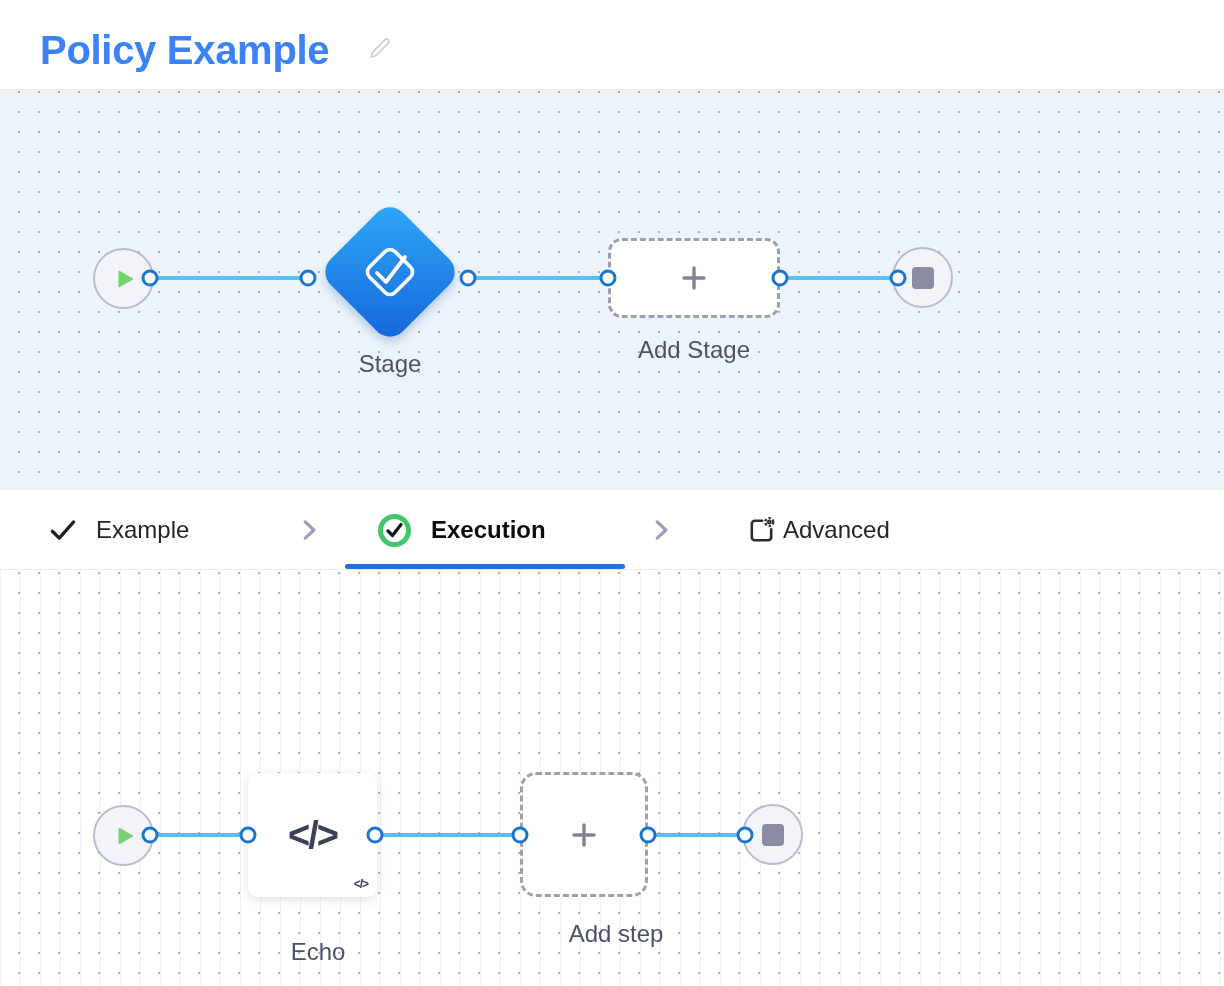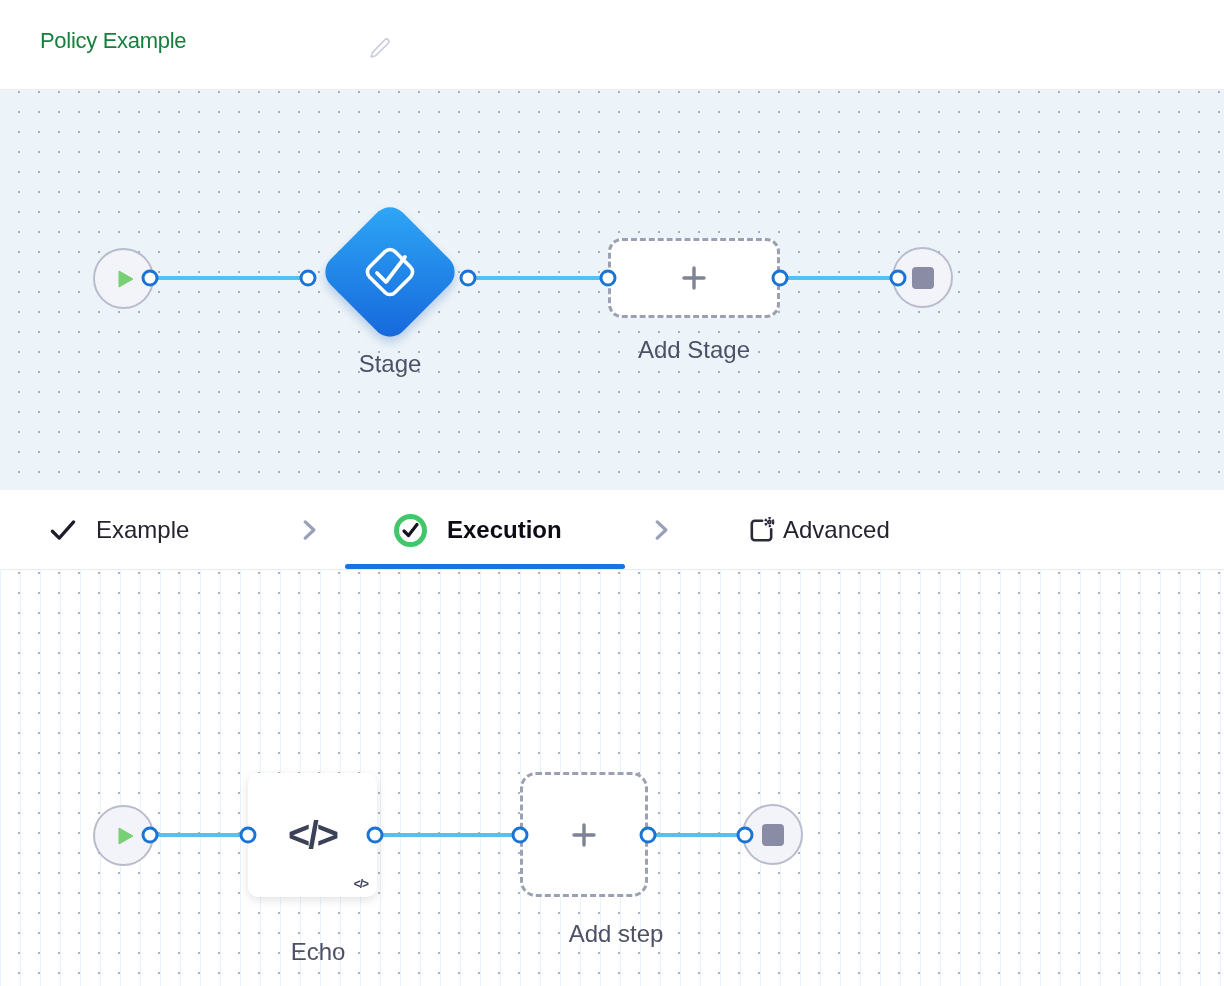--- a/index.html
+++ b/index.html
@@ -2,22 +2,22 @@
 <html><head>
 <meta charset="utf-8">
 <style>
   * { margin:0; padding:0; box-sizing:border-box; }
   html,body { width:1224px; height:986px; overflow:hidden; background:#fff;
               font-family:"Liberation Sans", sans-serif; }
 
   
   .header { position:relative; width:1224px; height:90px; background:#fff;
             border-bottom:1px solid #E9ECF1; }
-  .page-title { position:absolute; left:40px; top:28px; font-size:22px; font-weight:400;
-                color:#15803d; letter-spacing:-0.3px; }
+  .page-title { position:absolute; left:40px; top:28px; font-size:40px; font-weight:700;
+                color:#3b82f6; letter-spacing:-0.3px; }
   .edit-pencil { position:absolute; left:368px; top:36px; width:24px; height:24px; }
   .view-toggle { position:absolute; right:18px; top:25px; width:248px; height:37px;
                  border:1.5px solid #9296A9; border-radius:20px; background:#fff;
                  display:flex; overflow:hidden; }
   .toggle-opt { flex:1; display:flex; align-items:center; justify-content:center;
                 font-size:15px; font-weight:700; letter-spacing:0.6px; cursor:pointer; }
   .toggle-opt.selected { background:#3A4050; color:#fff; border-radius:20px; }
   .toggle-opt.unselected { color:#3A4155; }
 
   
@@ -128,21 +128,21 @@
     <svg width="30" height="30" viewBox="0 0 24 24">
       <path d="M3.5 13 L9 18.5 L20.5 5.5" fill="none" stroke="#1C1D29" stroke-width="2.6" stroke-linecap="round" stroke-linejoin="round"></path>
     </svg>
     <span class="tab-label">Example</span>
   </div>
 
   <svg class="tab-chevron" style="left:296px;" width="26" height="26" viewBox="0 0 24 24">
     <path d="M8.5 4.5 L16.5 12 L8.5 19.5" fill="none" stroke="#9BA0B8" stroke-width="3" stroke-linecap="round" stroke-linejoin="round"></path>
   </svg>
 
-  <div class="tab" style="left:392px;">
+  <div class="tab" style="left:376px;">
     <svg width="37" height="37" viewBox="0 0 37 37">
       <circle cx="18.5" cy="18.5" r="14" fill="#fff" stroke="#41C769" stroke-width="5"></circle>
       <path d="M12 19 L16.5 23.5 L25 12.5" fill="none" stroke="#14151F" stroke-width="3.2" stroke-linecap="round" stroke-linejoin="round"></path>
     </svg>
     <span class="tab-label active">Execution</span>
   </div>
 
   <svg class="tab-chevron" style="left:648px;" width="26" height="26" viewBox="0 0 24 24">
     <path d="M8.5 4.5 L16.5 12 L8.5 19.5" fill="none" stroke="#9BA0B8" stroke-width="3" stroke-linecap="round" stroke-linejoin="round"></path>
   </svg>

